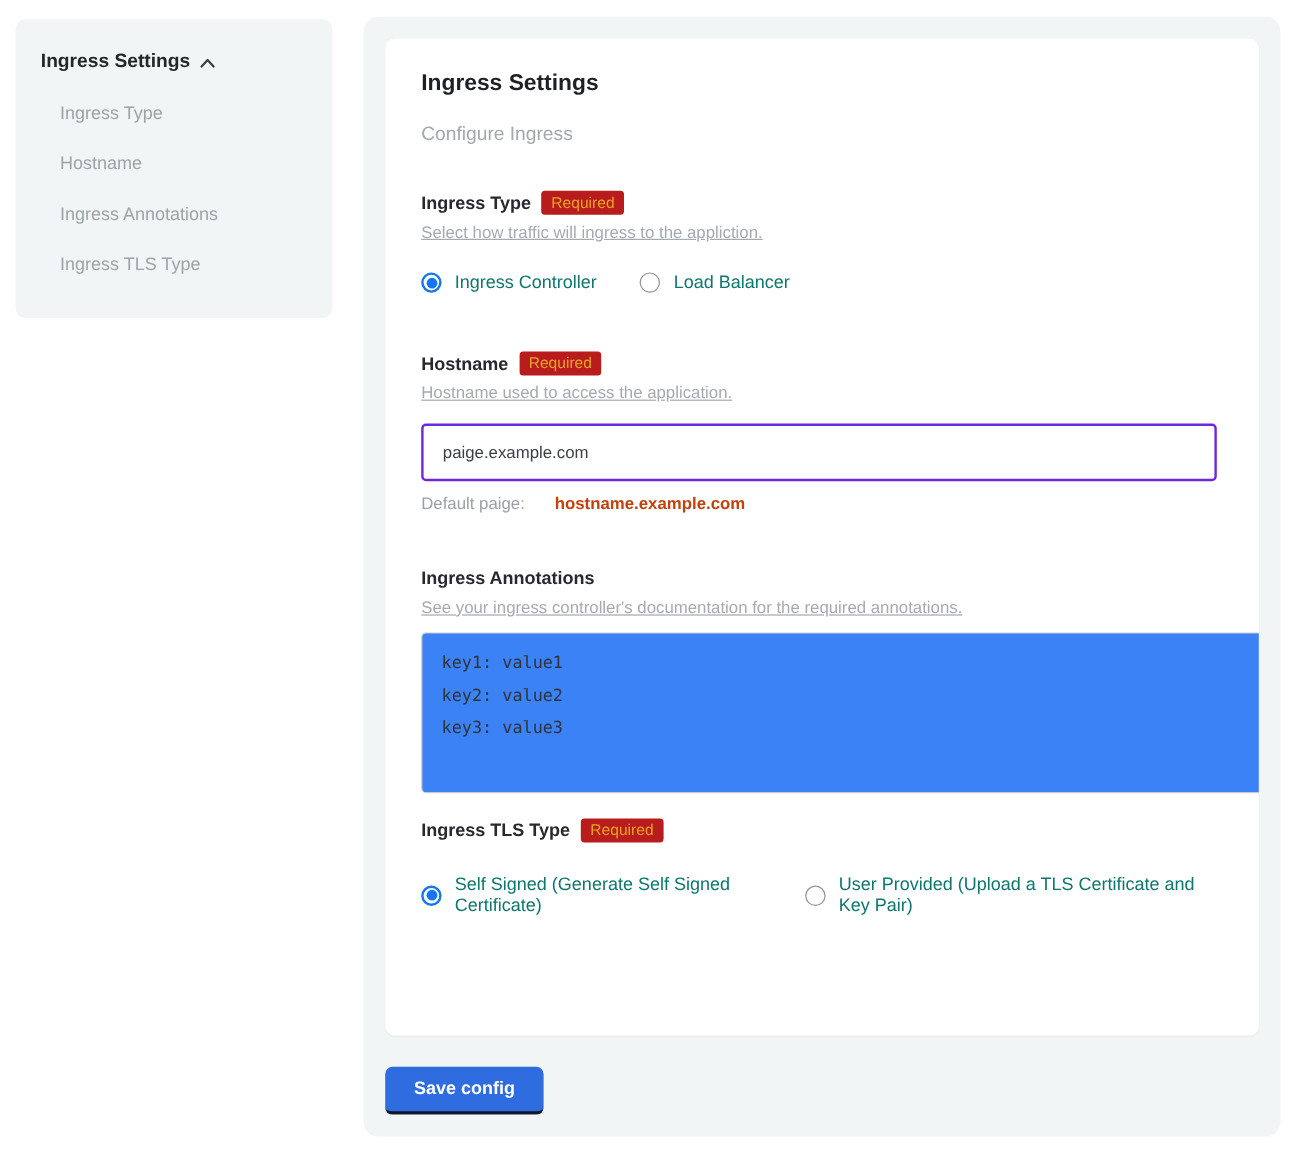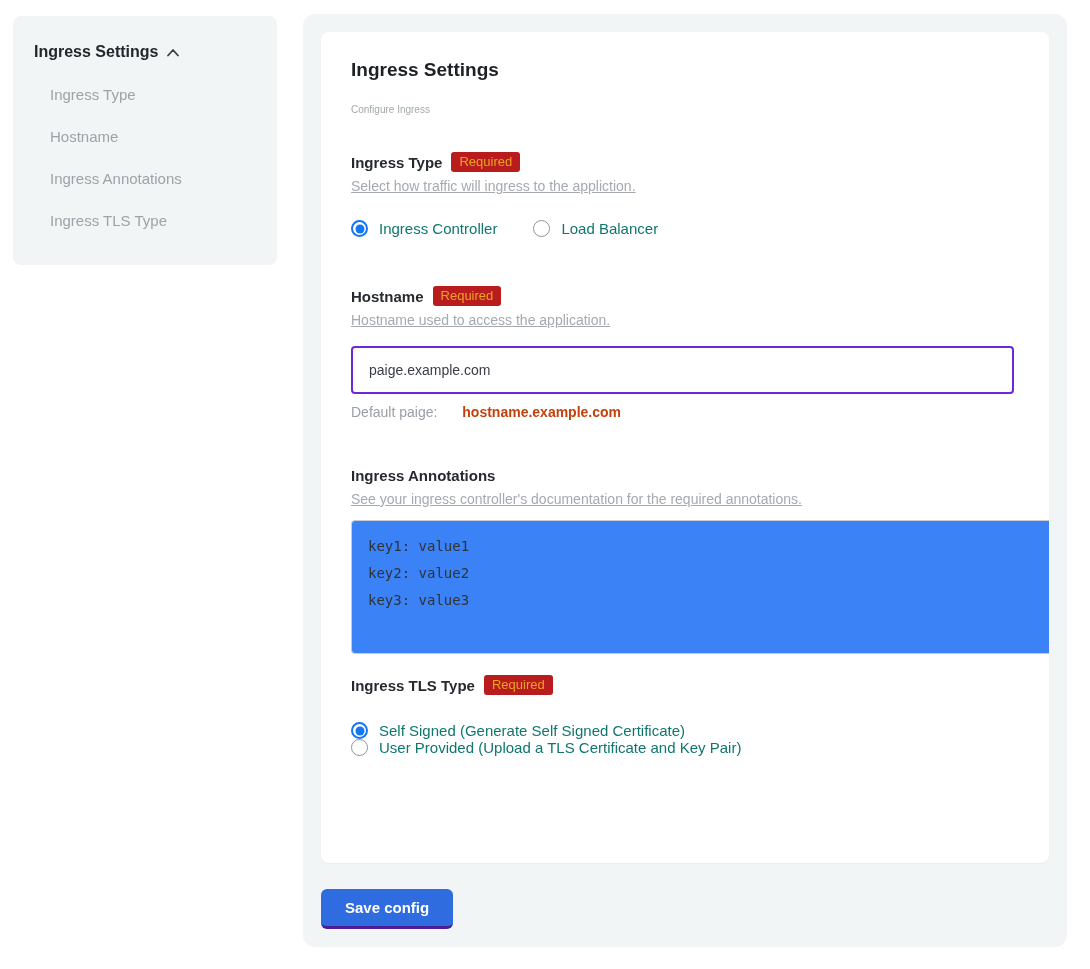--- a/index.html
+++ b/index.html
@@ -24,34 +24,34 @@
   
   .main-panel {
     position:absolute; left:303px; top:14px; width:764px; height:933px;
     background:#f1f5f6; border-radius:12px; padding:18px 18px 0;
   }
   .card {
     background:#ffffff; border-radius:8px; height:831px; overflow:hidden;
     padding:26px 30px 0; box-shadow:0 1px 2px rgba(0,0,0,0.04);
   }
   .card-title { font-size:19px; font-weight:700; color:#1d2126; line-height:24px; }
-  .card-subtitle { font-size:10px; color:#a2a8ad; margin-top:22px; }
+  .card-subtitle { font-size:16px; color:#a2a8ad; margin-top:22px; }
 
   .section { margin-top:36px; }
   .section-head { display:flex; align-items:center; height:22px; }
   .section-title { font-size:15px; font-weight:700; color:#26292e; }
   .badge {
     margin-left:9px; background:#b91c1c; color:#e9a424; font-size:13px;
     padding:2px 8px 3px; border-radius:3px;
   }
   .help { font-size:14px; color:#a4aaaf; margin-top:5px;text-decoration:underline; }
 
   
   .radio-row-h { display:flex; gap:36px; margin-top:26px; }
-  .radio-col-v { display:flex; flex-direction:column; margin-top:26px; }
+  .radio-col-v { display:flex; gap:22px; margin-top:26px; }
   .radio-option { display:flex; align-items:center; gap:11px; cursor:pointer; }
   .radio-option .lbl { font-size:15px; color:#0f766e; }
   .rb { width:17px; height:17px; border-radius:50%; position:relative; flex:0 0 auto; }
   .rb.on { border:2px solid #1476f2; background:#ffffff; }
   .rb.on::after {
     content:""; position:absolute; left:50%; top:50%; width:9px; height:9px;
     transform:translate(-50%,-50%); border-radius:50%; background:#1476f2;
   }
   .rb.off { border:1.5px solid #8f959b; background:#ffffff; }
 
@@ -76,21 +76,21 @@
   
   .section.s-hostname { margin-top:48px; }
   .section.s-annotations { margin-top:44px; }
   .section.s-tls { margin-top:20px; }
 
   
   .save-row { margin-top:26px; }
   .save-btn {
     background:#2e6ce0; color:#ffffff; font-size:15px; font-weight:700;
     font-family:"Liberation Sans", sans-serif;
-    border:none; border-bottom:3px solid #4c1d95; border-radius:6px;
+    border:none; border-bottom:3px solid #0f172a; border-radius:6px;
     padding:0 24px; height:40px; cursor:pointer;
   }
 </style>
 </head>
 <body>
 
 <nav class="sidebar">
   <div class="sidebar-header">
     <span class="sidebar-title">Ingress Settings</span>
     <span class="chevron">

